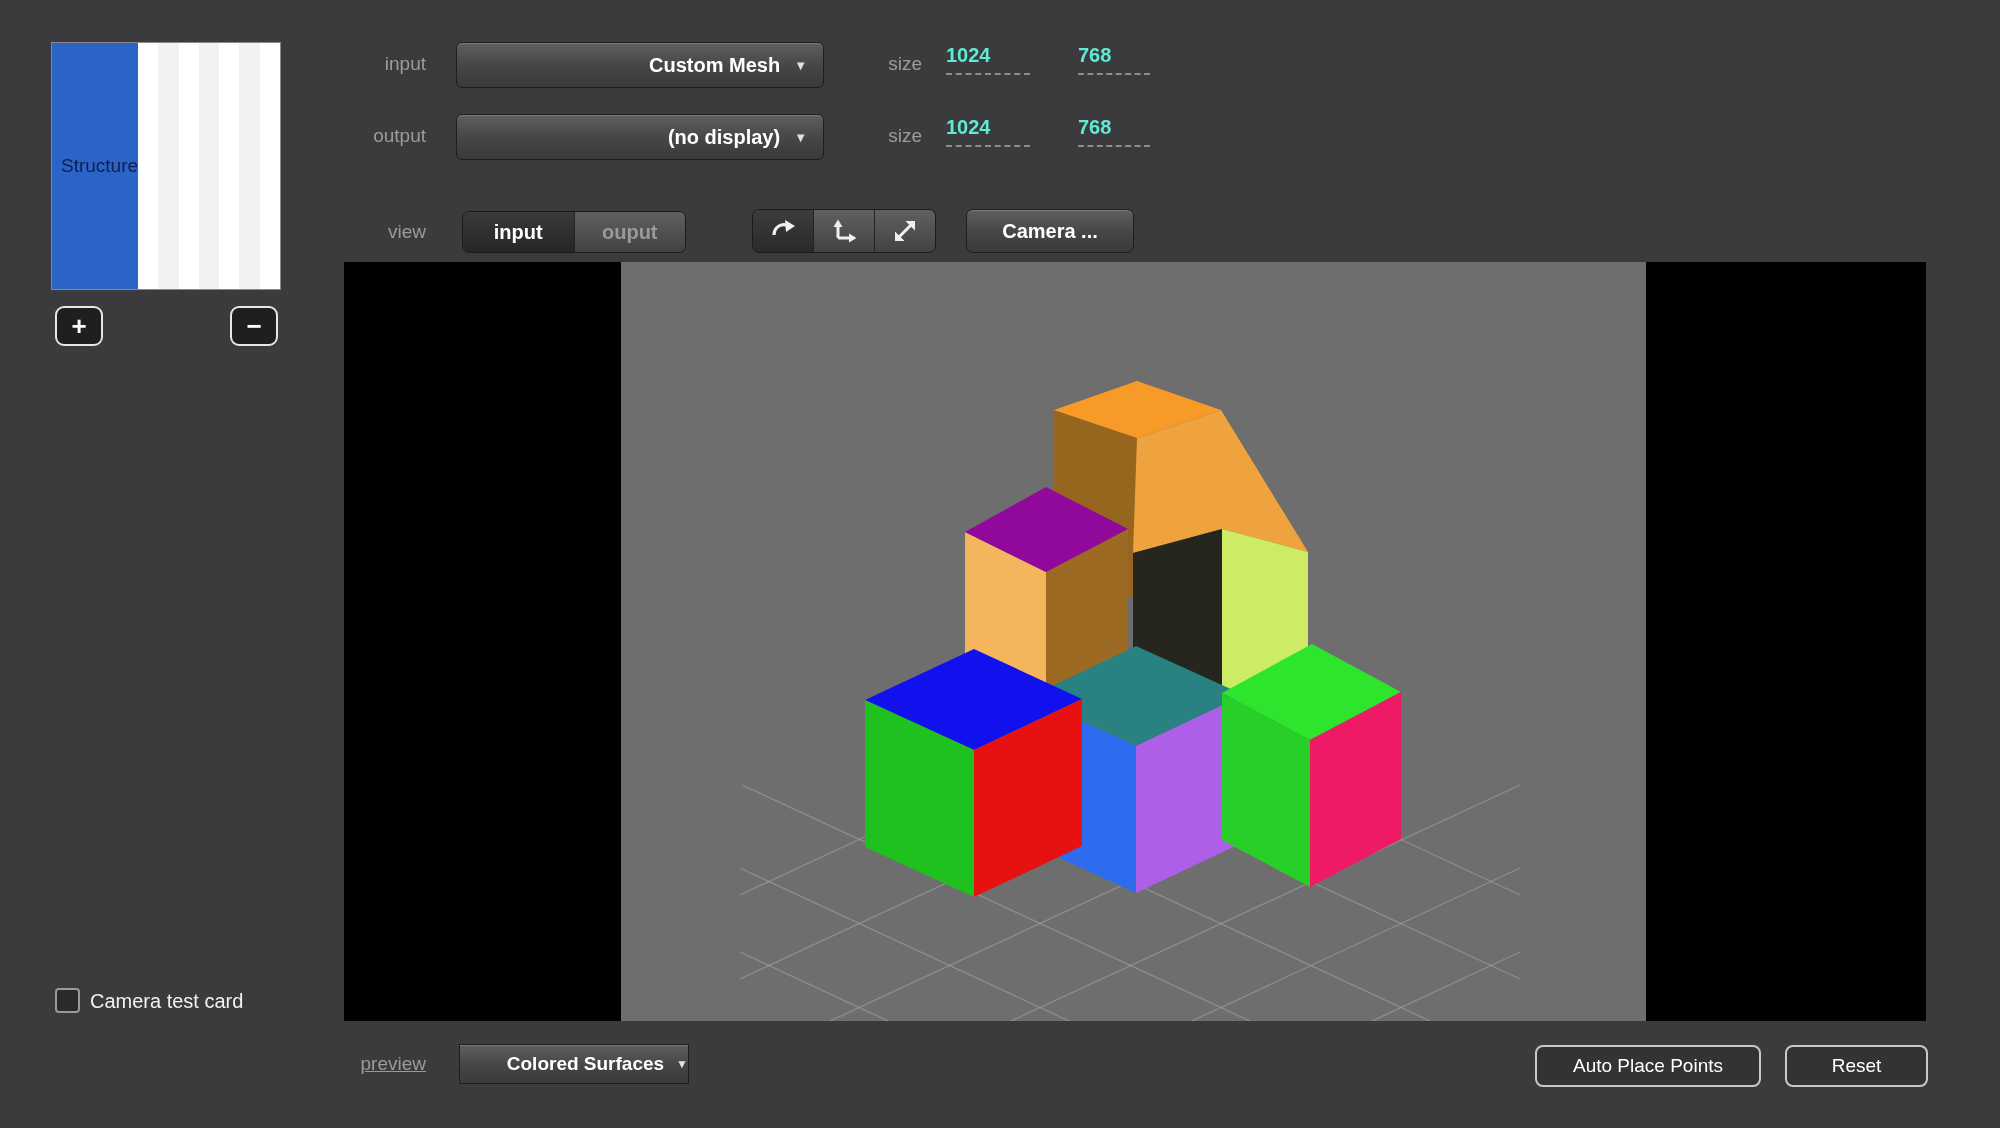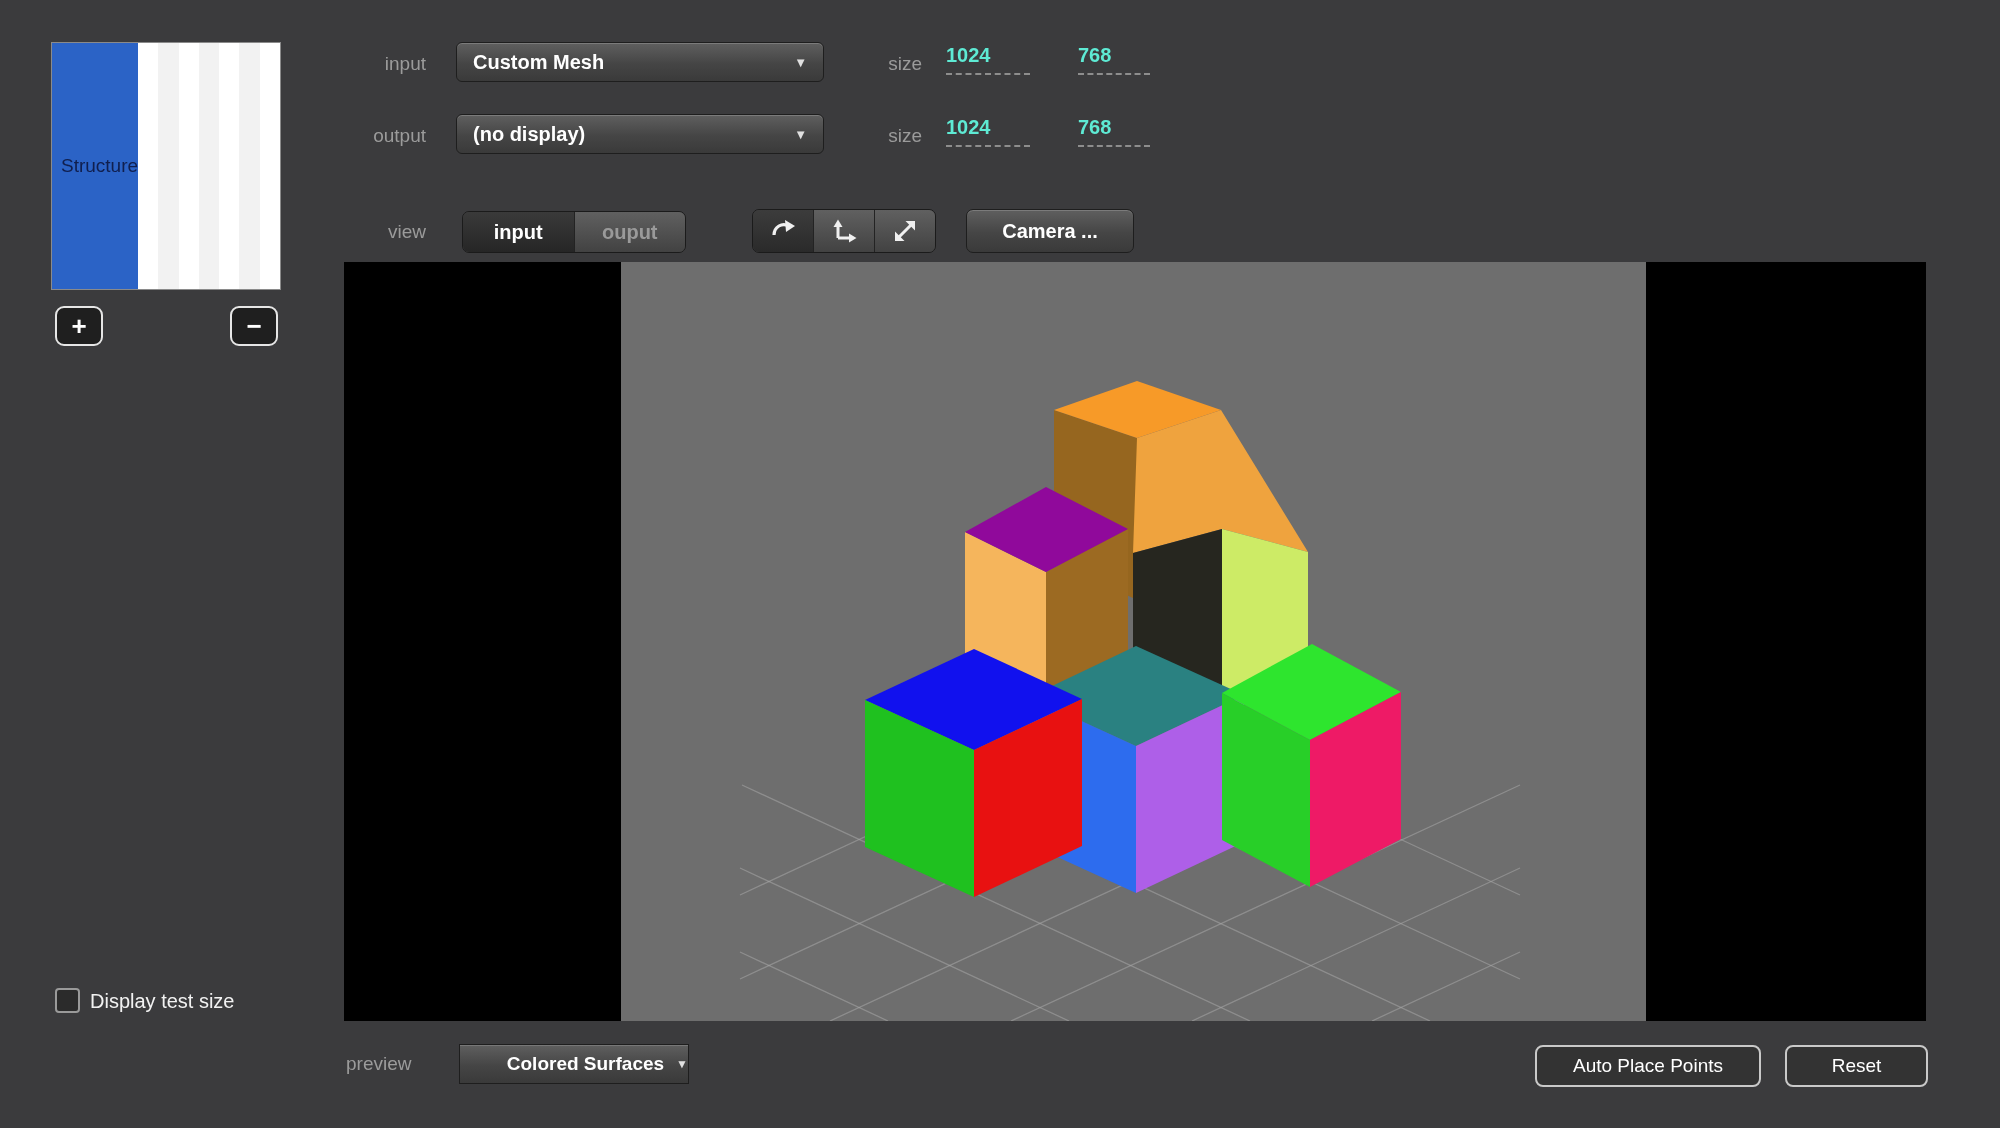--- a/index.html
+++ b/index.html
@@ -14,25 +14,25 @@
   .list-row.selected{background:#2b63c6;color:#101f4e;}
 
   .pm-btn{position:absolute;top:306px;width:44px;height:36px;background:#1f1f1f;
           border:2px solid #e6e6e6;border-radius:9px;color:#ffffff;font-size:26px;
           font-weight:bold;display:flex;align-items:center;justify-content:center;line-height:1;}
   .pm-plus{left:55px;}
   .pm-minus{left:230px;}
 
   
   .glabel{position:absolute;color:#9b9b9b;font-size:19px;text-align:right;}
-  .dropdown{position:absolute;height:40px;border:1px solid #1e1e1e;border-radius:6px;
+  .dropdown{position:absolute;height:46px;border:1px solid #1e1e1e;border-radius:6px;
             background:linear-gradient(180deg,#5f5f5f,#454545 55%,#3a3a3a);
             box-shadow:inset 0 1px 0 rgba(255,255,255,.18);
             color:#ffffff;font-weight:bold;font-size:20px;display:flex;align-items:center;
-            justify-content:space-between;padding:0 16px;box-sizing:border-box;}
+            justify-content:flex-end;padding:0 16px;box-sizing:border-box;}
   .dropdown .caret{font-size:13px;color:#e0e0e0;margin-left:14px;}
   .numfield{position:absolute;color:#5eead4;font-weight:bold;font-size:20px;
             border-bottom:2px dashed #8d8d8d;padding-bottom:6px;}
 
   .segmented{position:absolute;left:462px;top:211px;width:222px;height:40px;display:flex;
              border:1px solid #1b1b1b;border-radius:7px;overflow:hidden;}
   .seg{flex:1;display:flex;align-items:center;justify-content:center;
        font-size:20px;font-weight:bold;}
   .seg.active{background:linear-gradient(180deg,#3a3a3a,#262626);color:#ffffff;}
   .seg.inactive{background:linear-gradient(180deg,#606060,#424242);color:#9a9a9a;
@@ -188,24 +188,24 @@
 
       <g>
         <polygon points="1222,693 1312,644 1401,692 1310,740" fill="#2ee52e"></polygon>
         <polygon points="1222,693 1310,740 1310,887 1222,840" fill="#28cf28"></polygon>
         <polygon points="1310,740 1401,692 1401,839 1310,887" fill="#ee1a66"></polygon>
       </g>
     </svg>
   </div>
 
   <div class="checkbox"></div>
-  <div class="cb-label">Display test size</div>
-
-
-  <div class="glabel" style="left:346px;top:1053px;width:80px;text-align:left;">preview</div>
+  <div class="cb-label">Camera test card</div>
+
+
+  <div class="glabel" style="left:346px;top:1053px;width:80px;text-align:right;text-decoration:underline;">preview</div>
 
   <div class="mini-dropdown">
     <span>Colored Surfaces</span>
     <span class="caret">▼</span>
   </div>
 
   <div class="footer-btn" style="left:1535px;top:1045px;width:222px;">Auto Place Points</div>
   <div class="footer-btn" style="left:1785px;top:1045px;width:139px;">Reset</div>
 
 </div>

